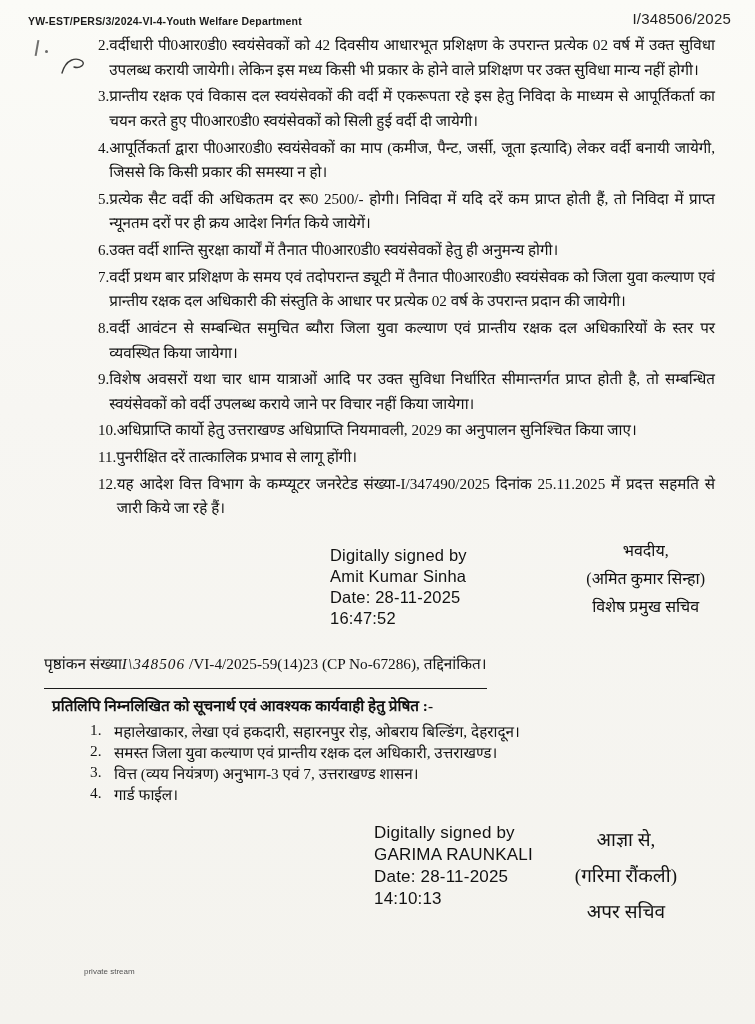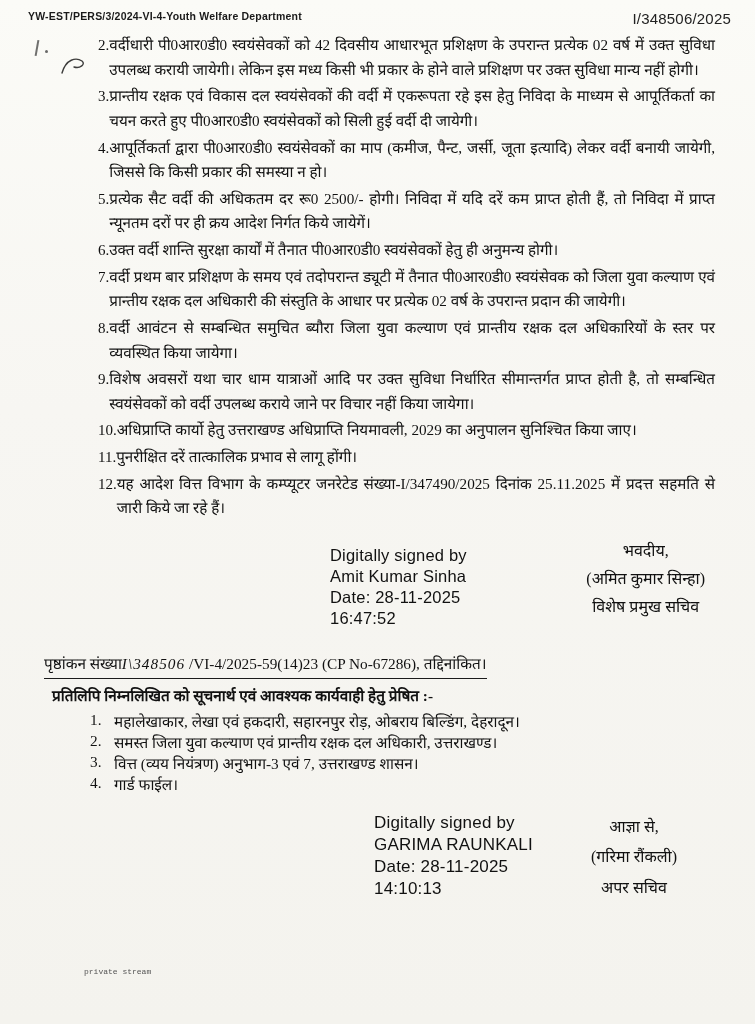--- a/index.html
+++ b/index.html
@@ -25,21 +25,21 @@
     inset: 0;
     background: linear-gradient(180deg, #fbfbf7 0%, #f7f6f2 40%, #f4f3ee 100%);
     pointer-events: none;
     z-index: 0;
   }
   .page > * { position: relative; z-index: 1; }
 
   .hdr {
     display: flex;
     justify-content: space-between;
-    align-items: flex-start;
+    align-items: flex-end;
     padding: 10px 18px 0 28px;
     font-size: 10.5px;
     letter-spacing: 0.2px;
     font-family: "Liberation Sans", sans-serif;
     gap: 26px;
   }
   .hdr-left { font-weight: 600; color: #1a1a1a; }
   .hdr-right { font-size: 15px; color: #222; padding-right: 6px; }
 
   .stray-mark {
@@ -121,21 +121,21 @@
   .right-sign .b { font-weight: 400; }
 
   .endorse {
     margin-top: 6px;
     padding: 0 36px 0 44px;
     font-size: 15.3px;
   }
   .endorse-line1 {
     display: inline-block;
     border-bottom: 1.6px solid #1b1b1b;
-    padding-bottom: 5px;
+    padding-bottom: 15px;
   }
   .hand-num {
     font-family: "Liberation Serif", serif;
     font-style: italic;
     letter-spacing: 1px;
   }
   .endorse-line2 {
     margin-top: 6px;
     font-weight: 700;
     padding-left: 8px;
@@ -167,31 +167,31 @@
     font-family: "Liberation Sans", sans-serif;
     font-size: 17px;
     line-height: 1.3;
     letter-spacing: .2px;
   }
   .right-sign2 {
     position: absolute;
     right: 78px;
     top: 0;
     text-align: center;
-    font-size: 16px;
+    font-size: 19px;
     line-height: 1.9;
   }
 
   .footer-note {
     position: absolute;
     left: 84px;
     bottom: 48px;
     font-size: 8px;
     color: #555;
-    font-family: Liberation Mono, monospace;
+    font-family: Liberation Sans, sans-serif;
   }
 </style>
 </head>
 <body>
 
 <div class="page">
 
   <div class="hdr">
     <div class="hdr-left">YW-EST/PERS/3/2024-VI-4-Youth Welfare Department</div>
     <div class="hdr-right">I/348506/2025</div>

